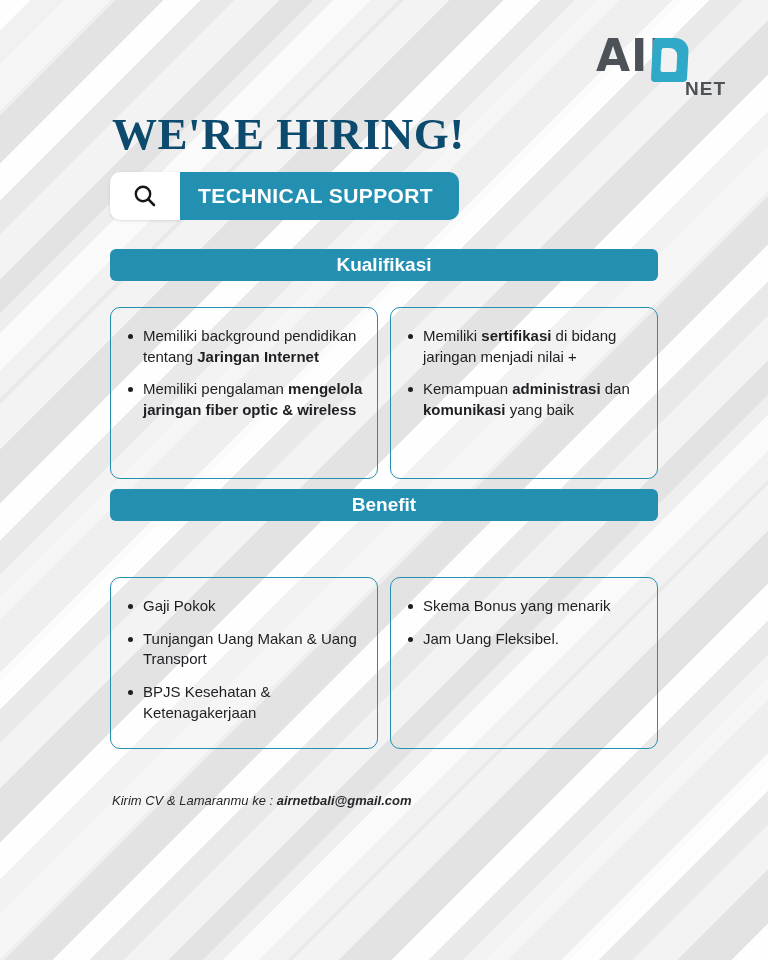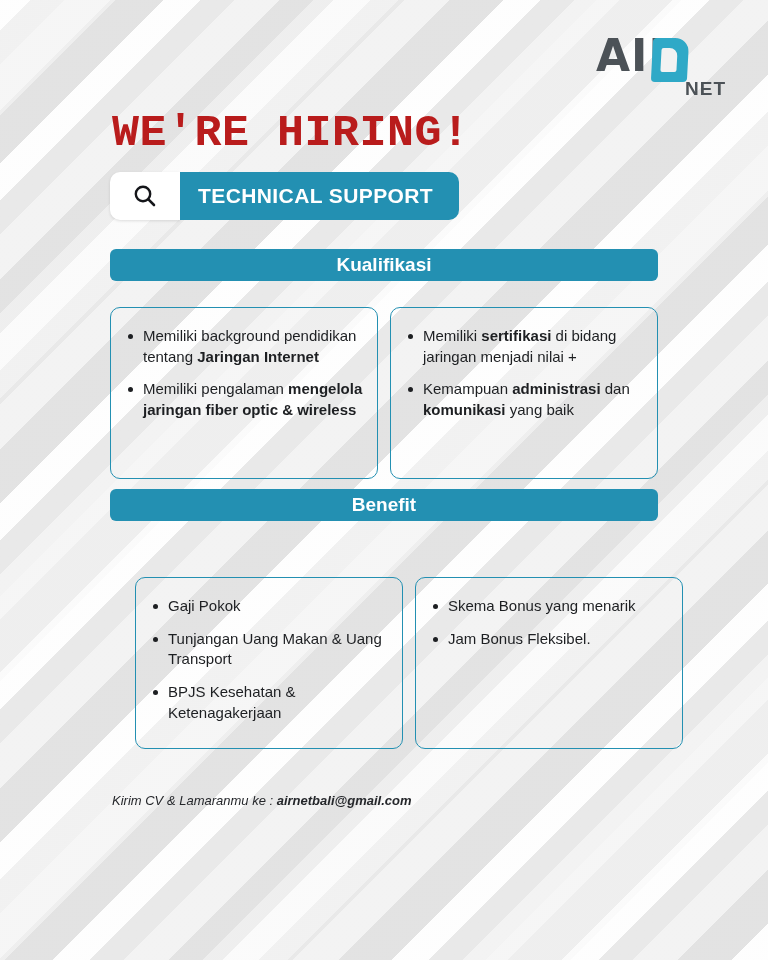--- a/index.html
+++ b/index.html
@@ -96,22 +96,22 @@
   }
 
   
   .headline {
     position: absolute;
     left: 112px;
     top: 108px;
     font-size: 45px;
     font-weight: bold;
     letter-spacing: 0.5px;
-    color: #b91c1c;
-    font-family: Liberation Mono, monospace;
+    color: #0c4a6e;
+    font-family: Liberation Serif, serif;
   }
 
   
   .role-row {
     position: absolute;
     left: 110px;
     top: 172px;
     display: flex;
     align-items: center;
     height: 48px;
@@ -158,21 +158,21 @@
   #benefit-head { top: 489px; }
 
   .cards {
     position: absolute;
     left: 110px;
     width: 548px;
     display: flex;
     gap: 12px;
   }
   #kualifikasi-cards { top: 307px; height: 172px; }
-  #benefit-cards { top: 577px; height: 172px; margin-left: 25px; }
+  #benefit-cards { top: 577px; height: 172px; }
 
   .card {
     flex: 1 1 0;
     border: 1.6px solid #2390b2;
     border-radius: 10px;
     background: transparent;
     padding: 18px 12px 14px 10px;
   }
   .card ul { list-style: none; }
   .card li {
@@ -255,21 +255,21 @@
       <div class="card">
         <ul>
           <li>Gaji Pokok</li>
           <li>Tunjangan Uang Makan &amp; Uang Transport</li>
           <li>BPJS Kesehatan &amp; Ketenagakerjaan</li>
         </ul>
       </div>
       <div class="card">
         <ul>
           <li>Skema Bonus yang menarik</li>
-          <li>Jam Bonus Fleksibel.</li>
+          <li>Jam Uang Fleksibel.</li>
         </ul>
       </div>
     </div>
 
     <div class="cv-line">
       <span>Kirim CV &amp; Lamaranmu ke : </span><span class="mail">airnetbali@gmail.com</span>
     </div>
 
   </div>
 </div>

